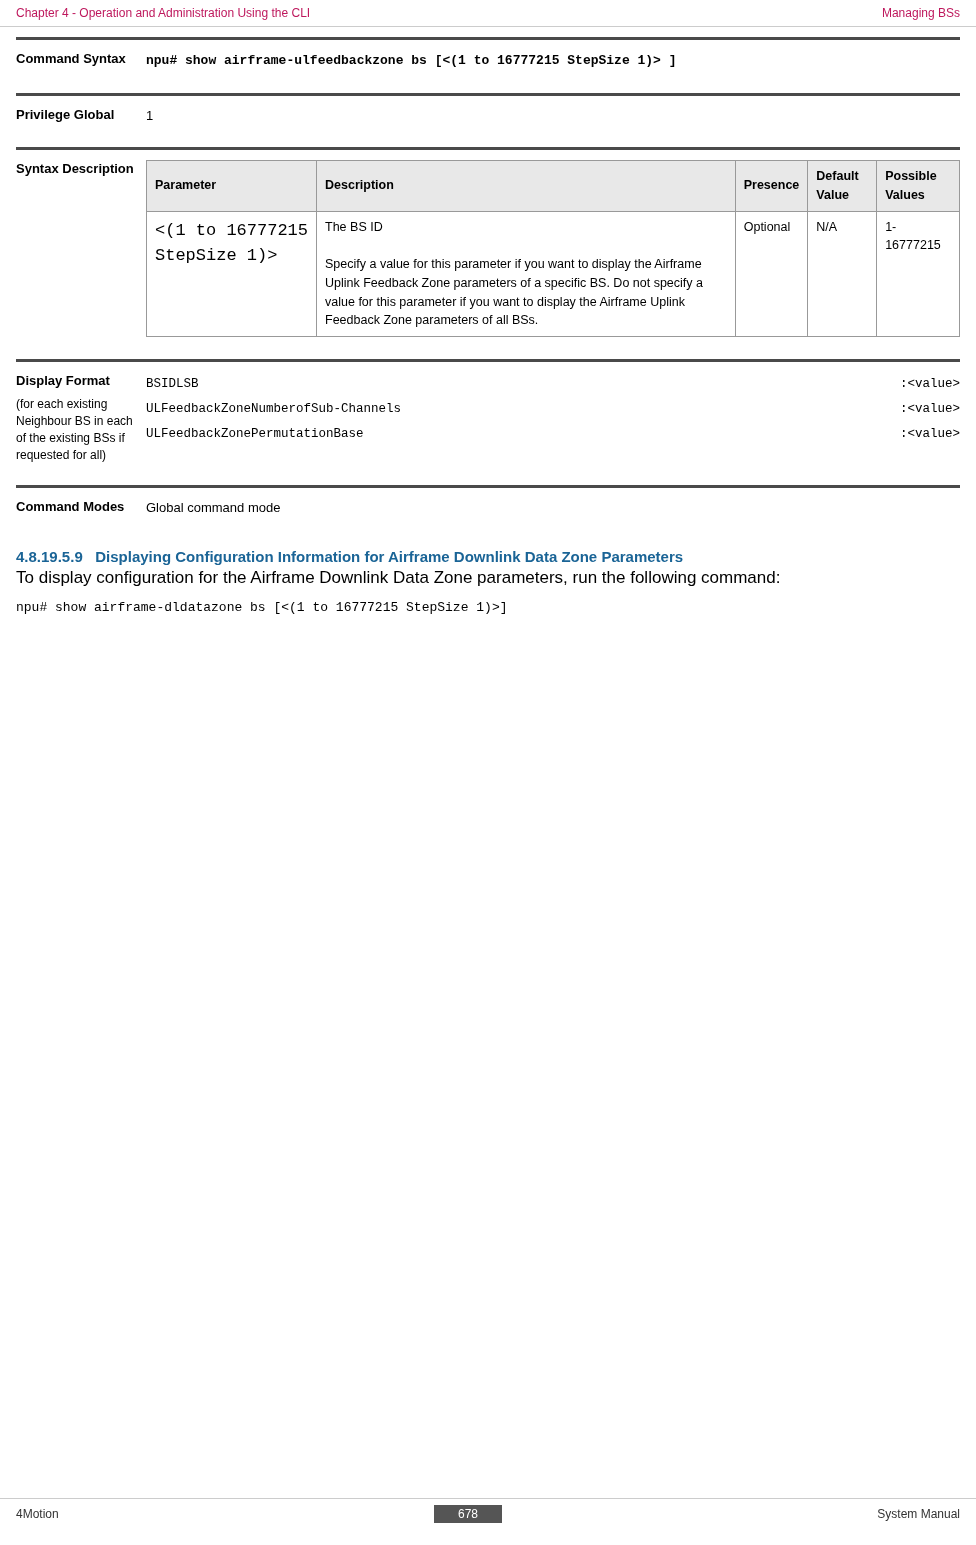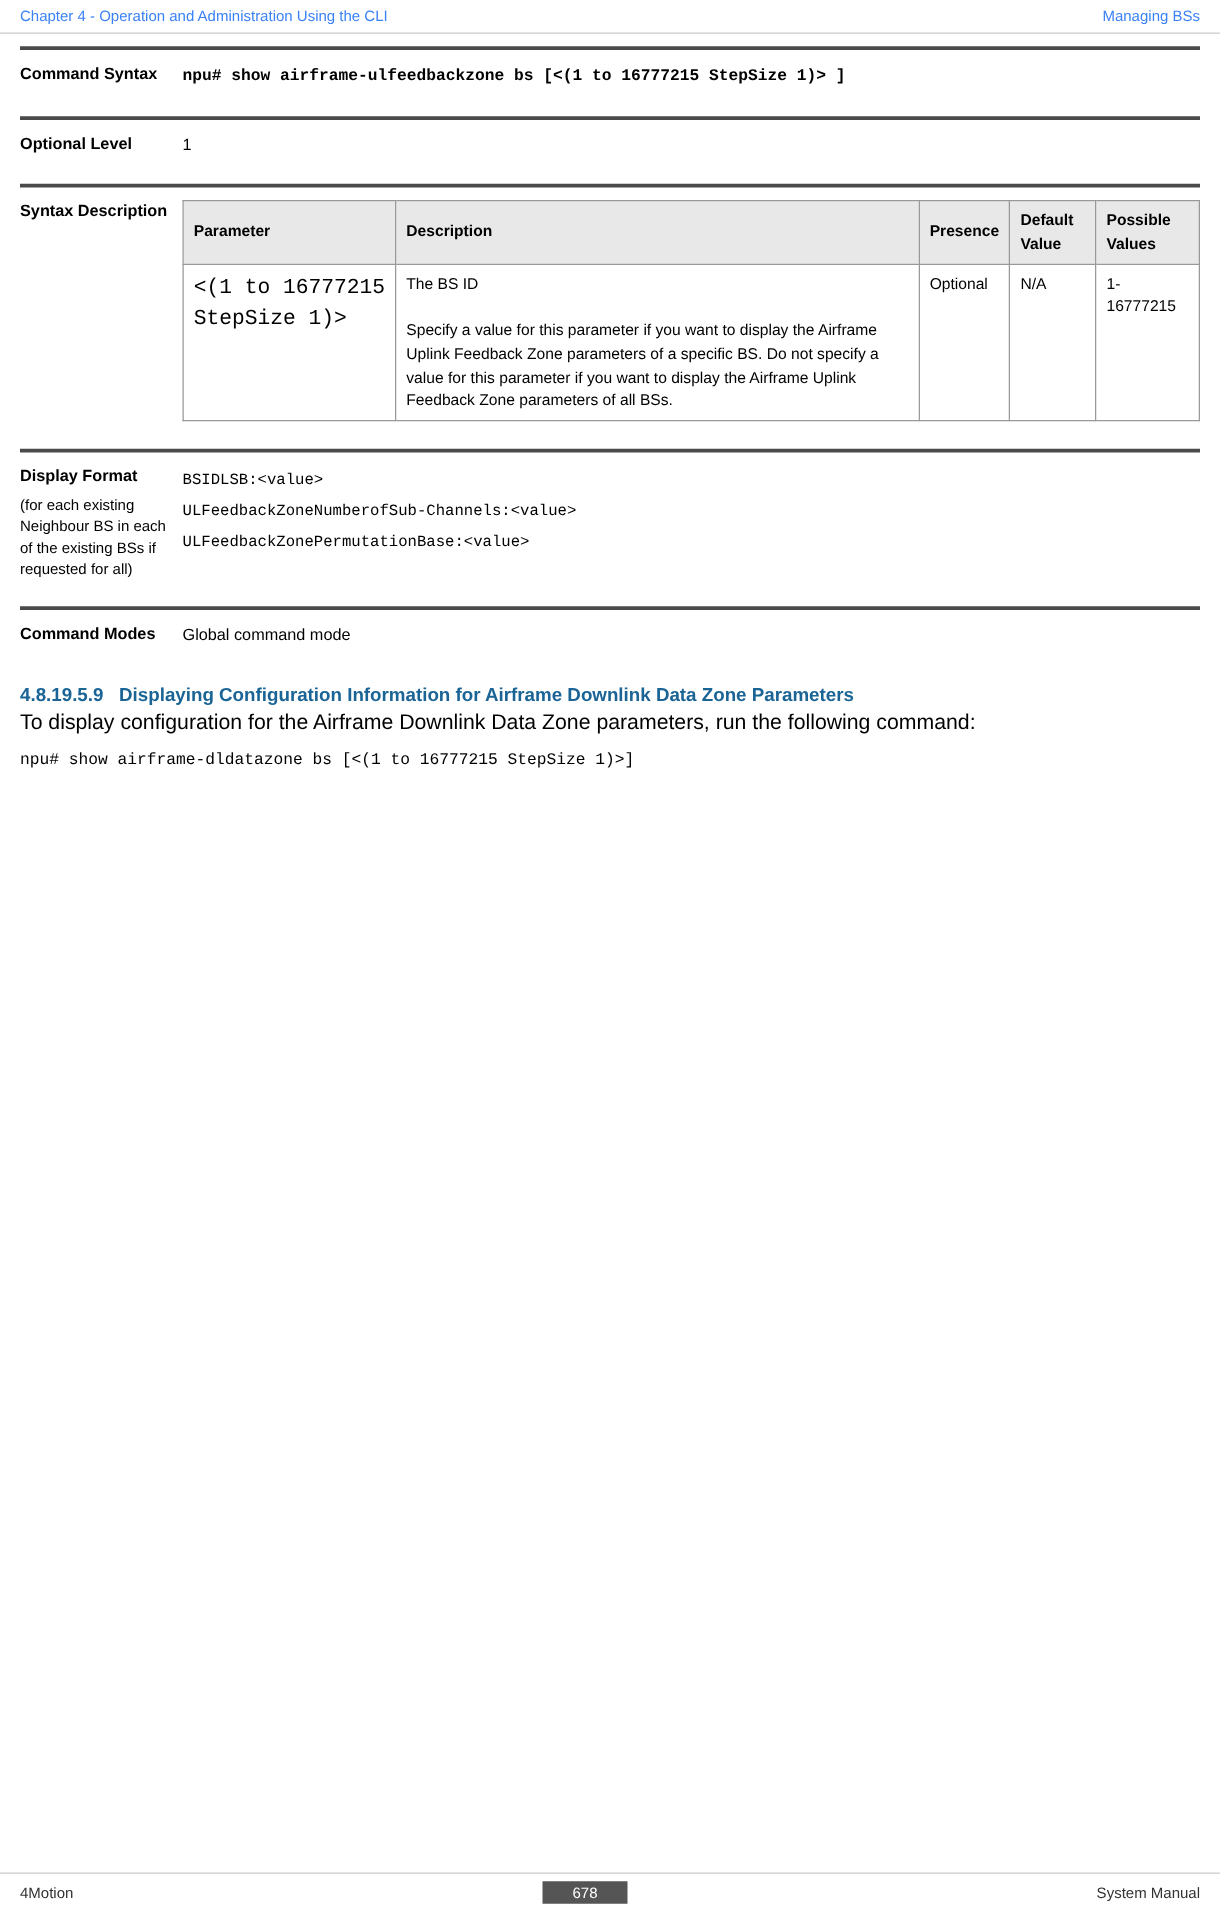--- a/index.html
+++ b/index.html
@@ -12,21 +12,21 @@
       min-height: 1545px;
       position: relative;
     }
     .page-header {
       display: flex;
       justify-content: space-between;
       align-items: center;
       padding: 6px 16px;
       border-bottom: 1px solid #ccc;
       font-size: 12px;
-      color: #3b82f6;
+      color: #be185d;
     }
     .page-content {
       padding: 10px 16px 80px 16px;
     }
     .section-row {
       display: flex;
       margin-bottom: 0;
       border-top: 3px solid #4a4a4a;
       padding-top: 10px;
       padding-bottom: 10px;
@@ -74,21 +74,21 @@
       white-space: nowrap;
     }
     
     .display-format-content {
       font-family: 'Courier New', monospace;
       font-size: 12.5px;
       line-height: 2;
     }
     .display-line {
       display: flex;
-      justify-content: flex-start;
+      justify-content: space-between;
       width: 100%;
     }
     .display-line .label {
       font-family: 'Courier New', monospace;
     }
     .display-line .value {
       font-family: 'Courier New', monospace;
     }
     
     .subsection-heading {
@@ -150,21 +150,21 @@
       <span class="command-text">
         <span>npu# show airframe-ulfeedbackzone bs</span><span> [&lt;(1 to 16777215 StepSize 1)&gt; ]</span>
       </span>
     </div>
   </div>
 
   <div class="spacer"></div>
 
   <div class="section-row">
     <div class="section-label">
-      <span>Optional Level</span>
+      <span>Privilege Global</span>
     </div>
     <div class="section-content">
       <span>1</span>
     </div>
   </div>
 
   <div class="spacer"></div>
 
   <div class="section-row">
     <div class="section-label">

